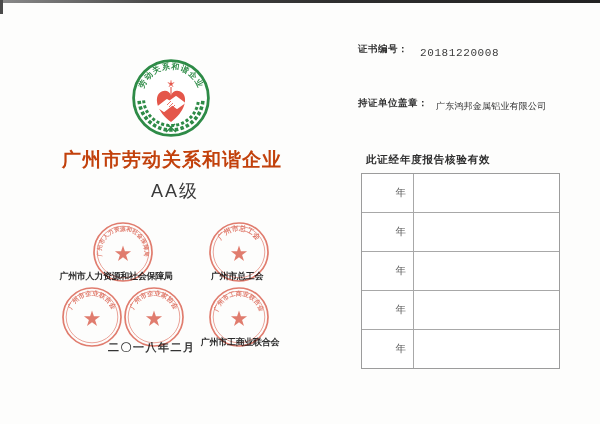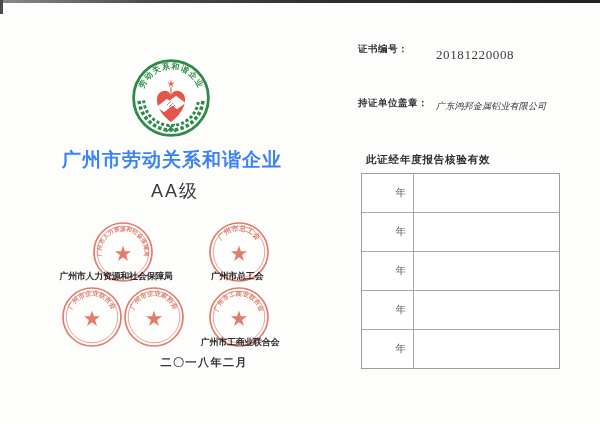--- a/index.html
+++ b/index.html
@@ -9,52 +9,52 @@
 
   
   .edge-top{position:absolute;top:0;left:0;width:600px;height:3px;
     background:linear-gradient(to right,#8a8a8a 0%,#4a4a4a 25%,#2f2f2f 55%,#222 100%);}
   .edge-top-left{position:absolute;top:0;left:0;width:3px;height:14px;background:#4a4a4a;}
 
   .abs{position:absolute;}
 
   
   .title{left:38px;top:147px;width:268px;text-align:center;
-    font-size:19px;font-weight:bold;letter-spacing:1px;color:#3b82f6;}
+    font-size:19px;font-weight:bold;letter-spacing:1px;color:#c2410c;}
   .grade{left:38px;top:179px;width:274px;text-align:center;
     font-size:18px;font-weight:normal;letter-spacing:2px;color:#3a3a3a;}
   .seal-label{font-size:9px;font-weight:600;color:#2b2b2b;text-align:center;
     letter-spacing:-0.3px;white-space:nowrap;}
   .lbl1{left:58px;top:270px;width:116px;}
   .lbl2{left:203px;top:270px;width:68px;}
   .lbl3{left:58px;top:336px;width:133px;}
   .lbl4{left:196px;top:336px;width:88px;}
-  .date{left:108px;top:355px;width:140px;text-align:right;
+  .date{left:108px;top:340px;width:140px;text-align:left;
     font-size:11px;font-weight:600;letter-spacing:1.5px;color:#333;}
 
   svg.seal{position:absolute;width:62px;height:62px;opacity:.82;mix-blend-mode:multiply;}
   .s1{left:92px;top:221px;}
   .s2{left:208px;top:221px;}
   .s3{left:61px;top:286px;}
   .s4{left:123px;top:286px;}
   .s5{left:208px;top:286px;}
   svg.seal text{font-size:6px;font-weight:bold;fill:#dc604f;letter-spacing:0.2px;}
 
   svg.logo{position:absolute;left:131px;top:58px;width:80px;height:80px;}
   svg.logo text{font-size:8px;font-weight:bold;fill:#2e8b47;letter-spacing:1px;}
 
   
   .field-row{display:flex;align-items:flex-start;white-space:nowrap;}
   .row-certno{left:358px;top:43px;}
-  .row-holder{left:358px;top:97px;}
+  .row-holder{left:358px;top:97px;gap:8px;}
   .f-label{font-size:9.5px;font-weight:bold;color:#2f2f2f;letter-spacing:0.5px;}
-  .certno-val{margin-left:28px;margin-top:3.5px;font-family:Liberation Serif, serif;
-    font-size:13px;color:#3c3c3c;letter-spacing:0.6px;}
-  .holder-val{margin-left:8px;margin-top:2.5px;font-family:"Liberation Serif","DejaVu Serif",serif;
-    font-size:9px;color:#333;letter-spacing:0.2px;font-style:italic;}
+  .certno-val{margin-left:12px;margin-top:3.5px;font-family:Liberation Mono, monospace;
+    font-size:11px;color:#3c3c3c;letter-spacing:0.6px;}
+  .holder-val{margin-left:0;margin-top:2.5px;font-family:"Liberation Serif","DejaVu Serif",serif;
+    font-size:9px;color:#333;letter-spacing:0.2px;}
   .caption{left:366px;top:153px;font-size:10.5px;font-weight:bold;color:#2f2f2f;letter-spacing:0.8px;}
   .vtable{left:361px;top:173px;width:197px;border:1px solid #9c9c9c;background:#fff;}
   .t-row{display:flex;height:38px;border-bottom:1px solid #a8a8a8;}
   .t-row:last-child{border-bottom:none;}
   .t-year{width:52px;border-right:1px solid #a8a8a8;display:flex;align-items:center;
     justify-content:flex-end;padding-right:7px;box-sizing:border-box;
     font-size:10.5px;color:#555;}
   .t-blank{flex:1;}
 </style>
 </head>

